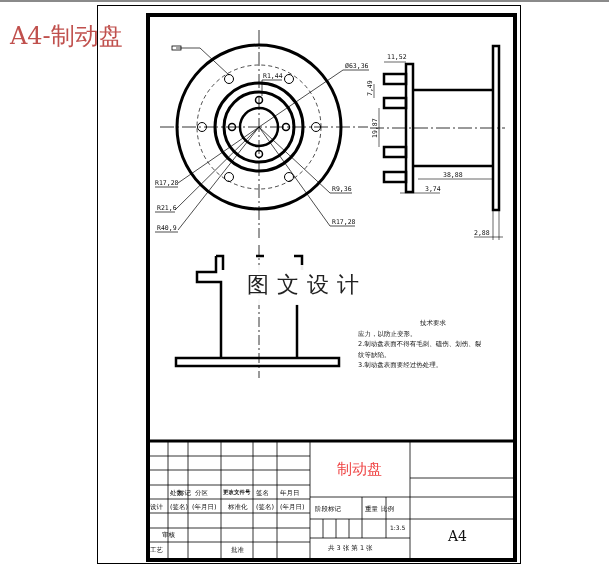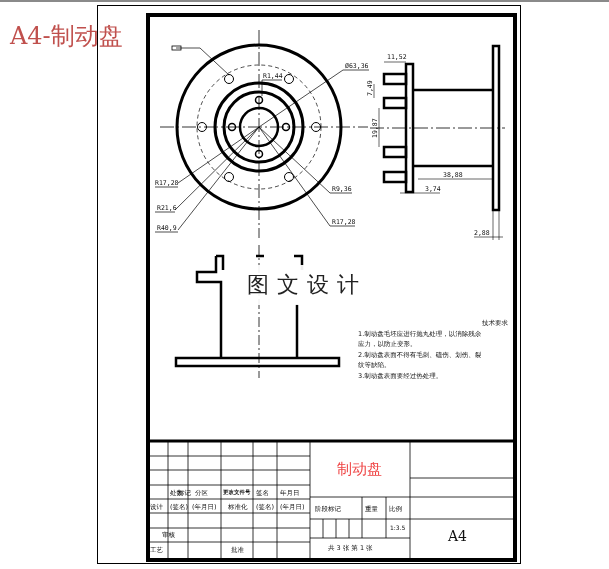--- a/index.html
+++ b/index.html
@@ -3,21 +3,21 @@
 <meta charset="utf-8">
 <style>
   html,body{margin:0;padding:0;}
   body{width:609px;height:569px;position:relative;background:#fff;overflow:hidden;font-family:"DejaVu Sans",sans-serif;}
   .topbar{position:absolute;left:0;top:0;width:609px;height:2px;background:#8a8a8a;}
   .page-title{position:absolute;left:10px;top:20px;font-family:"DejaVu Serif",serif;font-size:24px;color:#c0504d;letter-spacing:0px;}
   .outer-frame{position:absolute;left:97px;top:5px;width:424px;height:559px;border:1px solid #000;box-sizing:border-box;}
   svg{position:absolute;left:0;top:0;}
   .watermark{position:absolute;left:234px;top:265px;width:146px;height:40px;background:#fff;opacity:0.93;font-family:"DejaVu Serif",serif;font-size:22px;color:#111;letter-spacing:8px;text-align:center;line-height:40px;}
   .tech{position:absolute;left:358px;top:318px;width:150px;font-size:6.5px;line-height:10.5px;color:#111;}
-  .tech .tt{text-align:right;margin-bottom:0;}
+  .tech .tt{text-align:center;margin-bottom:0;}
   .tb-cell{position:absolute;font-size:6.5px;color:#111;white-space:nowrap;}
   .tb-name{position:absolute;left:337px;top:460px;font-size:15px;color:#ef4444;}
   .tb-a4{position:absolute;left:448px;top:528px;font-family:"DejaVu Serif",serif;font-size:14px;color:#111;}
   .dim{font-size:6.5px;font-family:"DejaVu Sans Mono",monospace;fill:#111;}
 </style>
 </head>
 <body>
 
 <div class="topbar"></div>
 <div class="page-title">A4-制动盘</div>
@@ -155,21 +155,20 @@
     <line x1="410" y1="478" x2="515" y2="478" stroke-width="0.8"></line>
     <line x1="410" y1="497" x2="515" y2="497" stroke-width="0.8"></line>
     <line x1="410" y1="519" x2="515" y2="519" stroke-width="0.8"></line>
   </g>
 </svg>
 
 <div class="watermark">图文设计</div>
 
 <div class="tech">
   <div class="tt">技术要求</div>
-  <div>1.制动盘毛坯应进行抛丸处理，以消除残余</div>
   <div>应力，以防止变形。</div>
   <div>2.制动盘表面不得有毛刺、磕伤、划伤、裂</div>
   <div>纹等缺陷。</div>
   <div>3.制动盘表面要经过热处理。</div>
 </div>
 
 <div class="tb-cell" style="left:150px;top:489px;padding-left:28px;">标记</div>
 <div class="tb-cell" style="left:170px;top:489px;">处数</div>
 <div class="tb-cell" style="left:195px;top:489px;">分区</div>
 <div class="tb-cell" style="left:223px;top:489px;font-size:5.5px;font-weight:bold;">更改文件号</div>
@@ -183,16 +182,16 @@
 <div class="tb-cell" style="left:256px;top:503px;">(签名)</div>
 <div class="tb-cell" style="left:280px;top:503px;">(年月日)</div>
 
 <div class="tb-cell" style="left:162px;top:531px;">审核</div>
 <div class="tb-cell" style="left:150px;top:546px;">工艺</div>
 <div class="tb-cell" style="left:231px;top:546px;">批准</div>
 
 <div class="tb-name">制动盘</div>
 <div class="tb-cell" style="left:315px;top:505px;">阶段标记</div>
 <div class="tb-cell" style="left:365px;top:505px;">重量</div>
-<div class="tb-cell" style="left:389px;top:505px;">比例</div>
+<div class="tb-cell" style="left:381px;top:505px;">比例</div>
 <div class="tb-cell" style="left:390px;top:524px;font-size:6px;">1:3.5</div>
 <div class="tb-cell" style="left:328px;top:544px;">共 3 张  第 1 张</div>
 <div class="tb-a4">A4</div>
 
 </body></html>

